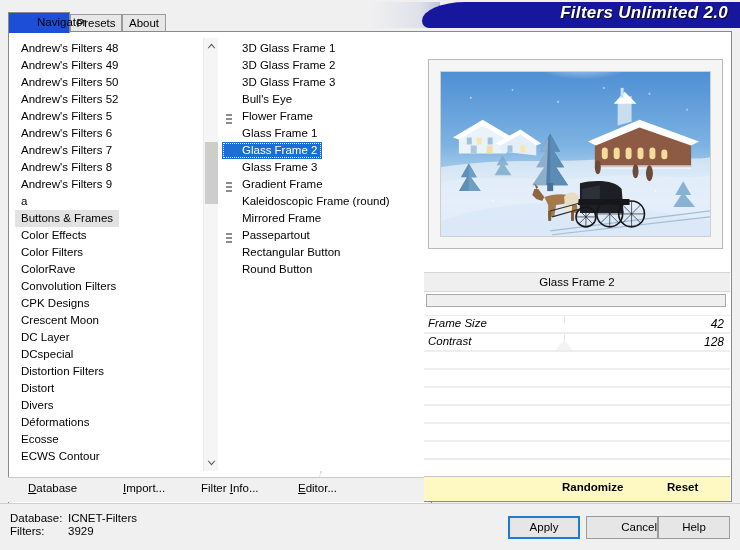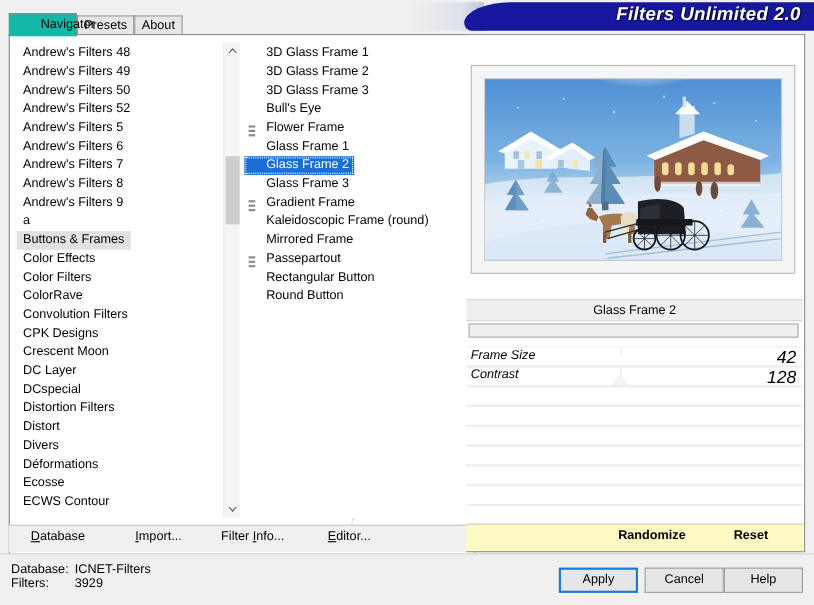--- a/index.html
+++ b/index.html
@@ -52,21 +52,21 @@
     position: absolute; top: 2px; height: 18px;
     background: #e7e7e7;
     border: 1px solid #9a9a9a;
     border-bottom: none;
     font-size: 11.5px; color: #000;
     text-align: center; line-height: 17px;
     cursor: default;
   }
   .tab.active {
     top: 0; height: 21px; line-height: 19px;
-    background: #14b8a6;
+    background: #1d4ed8;
     border-color: #8a8a8a;
     z-index: 5;
     padding-left: 28px;
   }
   .tab-navigator { left: 0; width: 62px; }
   .tab-presets   { left: 62px; width: 52px; }
   .tab-about     { left: 114px; width: 44px; }
 
   
   .tabbody {
@@ -224,21 +224,21 @@
     position: relative; height: 18px;
     border-top: 1px solid #eeeeee;
     font-style: italic;
   }
   .prow-label {
     position: absolute; left: 4px; top: 1px;
     font-size: 11.5px; color: #000;
   }
   .prow-value {
     position: absolute; right: 6px; top: 1px;
-    font-size: 16px; color: #000; text-align: right;
+    font-size: 12px; color: #000; text-align: right;
   }
   .ptrack {
     position: absolute; left: 0; right: 0; top: 16px; height: 2px;
     background: #ededed;
   }
   .pthumb {
     position: absolute; top: 6px;
     width: 0; height: 0;
     border-left: 9px solid transparent;
     border-right: 9px solid transparent;
@@ -281,21 +281,21 @@
     border: 1px solid #9b9b9b;
     font-size: 11.5px; color: #000;
     text-align: center; line-height: 21px;
     cursor: default;
   }
   .btn.primary {
     border: 2px solid #1e7bd4;
     line-height: 19px;
   }
   .btn-apply  { left: 508px; }
-  .btn-cancel { left: 586px; }
+  .btn-cancel { left: 586px; text-align: right; }
   .btn-help   { left: 658px; }
 </style>
 </head>
 <body>
 
 <div id="app">
 
   <div class="titlebar">
     <div class="banner-fade"></div>
     <div class="banner"></div>

